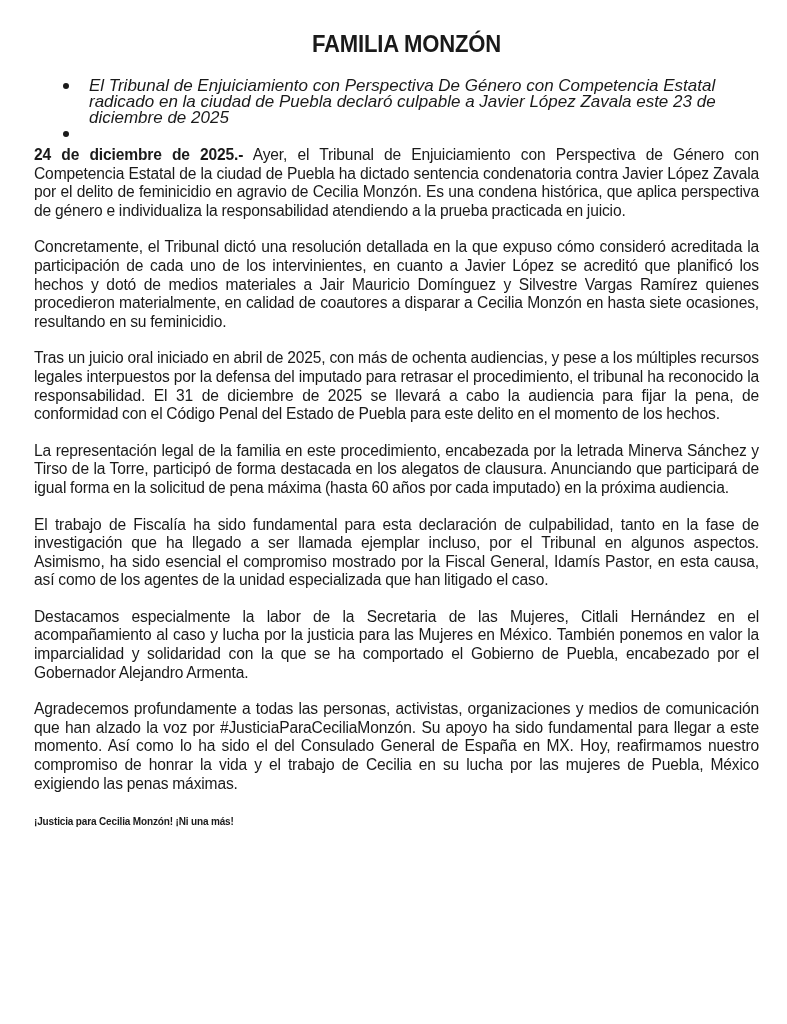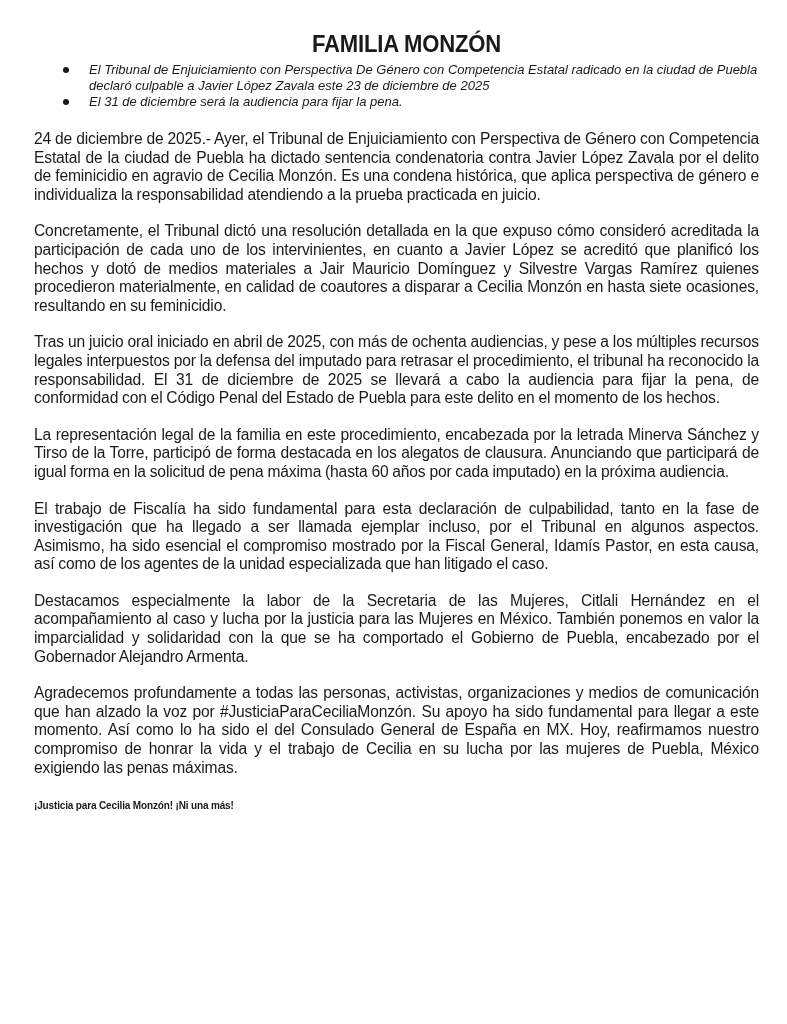--- a/index.html
+++ b/index.html
@@ -33,24 +33,24 @@
     .subtitle {
       text-align: center;
       font-weight: bold;
       font-size: 16.6px;
       line-height: 19px;
       margin: 26px -48px 0 0;
       letter-spacing: -0.1px;
     }
     .bullets {
       list-style: none;
-      margin: 4px 0 0 0;
+      margin: 20px 0 0 0;
       padding: 0 0 0 55px;
       font-style: italic;
-      font-size: 13px;
+      font-size: 17px;
       line-height: 16px;
     }
     .bullets li {
       position: relative;
       margin: 0;
       padding: 0;
     }
     .bullets .bullet-dot {
       position: absolute;
       left: -26px;
@@ -64,21 +64,21 @@
     .para {
       margin: 18px 0 0 0;
       font-size: 15.6px;
       line-height: 18.6px;
       text-align: justify;
       letter-spacing: -0.15px;
       word-spacing: -0.3px;
     }
     .para.first { margin-top: 20px; }
     .para .lead {
-      font-weight: normal;
+      font-weight: bold;
     }
     .closing {
       margin: 20px 0 0 0;
       font-weight: bold;
       font-size: 10px;
       line-height: 18.6px;
       letter-spacing: -0.15px;
     }
   </style>
 </head>
@@ -89,21 +89,20 @@
   <h1 class="title">FAMILIA MONZÓN</h1>
 
 
   <ul class="bullets">
     <li>
       <span class="bullet-dot"></span>
       <span>El Tribunal de Enjuiciamiento con Perspectiva De Género con Competencia Estatal radicado en la ciudad de Puebla declaró culpable a Javier López Zavala este 23 de diciembre de 2025</span>
     </li>
     <li>
       <span class="bullet-dot"></span>
-      <span>El 31 de diciembre será la audiencia para fijar la pena.</span>
     </li>
   </ul>
 
   <p class="para first"><span class="lead">24 de diciembre de 2025.-</span><span> Ayer, el Tribunal de Enjuiciamiento con Perspectiva de Género con Competencia Estatal de la ciudad de Puebla ha dictado sentencia condenatoria contra Javier López Zavala por el delito de feminicidio en agravio de Cecilia Monzón. Es una condena histórica, que aplica perspectiva de género e individualiza la responsabilidad atendiendo a la prueba practicada en juicio.</span></p>
 
   <p class="para">Concretamente, el Tribunal dictó una resolución detallada en la que expuso cómo consideró acreditada la participación de cada uno de los intervinientes, en cuanto a Javier López se acreditó que planificó los hechos y dotó de medios materiales a Jair Mauricio Domínguez y Silvestre Vargas Ramírez quienes procedieron materialmente, en calidad de coautores a disparar a Cecilia Monzón en hasta siete ocasiones, resultando en su feminicidio.</p>
 
   <p class="para">Tras un juicio oral iniciado en abril de 2025, con más de ochenta audiencias, y pese a los múltiples recursos legales interpuestos por la defensa del imputado para retrasar el procedimiento, el tribunal ha reconocido la responsabilidad. El 31 de diciembre de 2025 se llevará a cabo la audiencia para fijar la pena, de conformidad con el Código Penal del Estado de Puebla para este delito en el momento de los hechos.</p>
 
   <p class="para">La representación legal de la familia en este procedimiento, encabezada por la letrada Minerva Sánchez y Tirso de la Torre, participó de forma destacada en los alegatos de clausura. Anunciando que participará de igual forma en la solicitud de pena máxima (hasta 60 años por cada imputado) en la próxima audiencia.</p>

